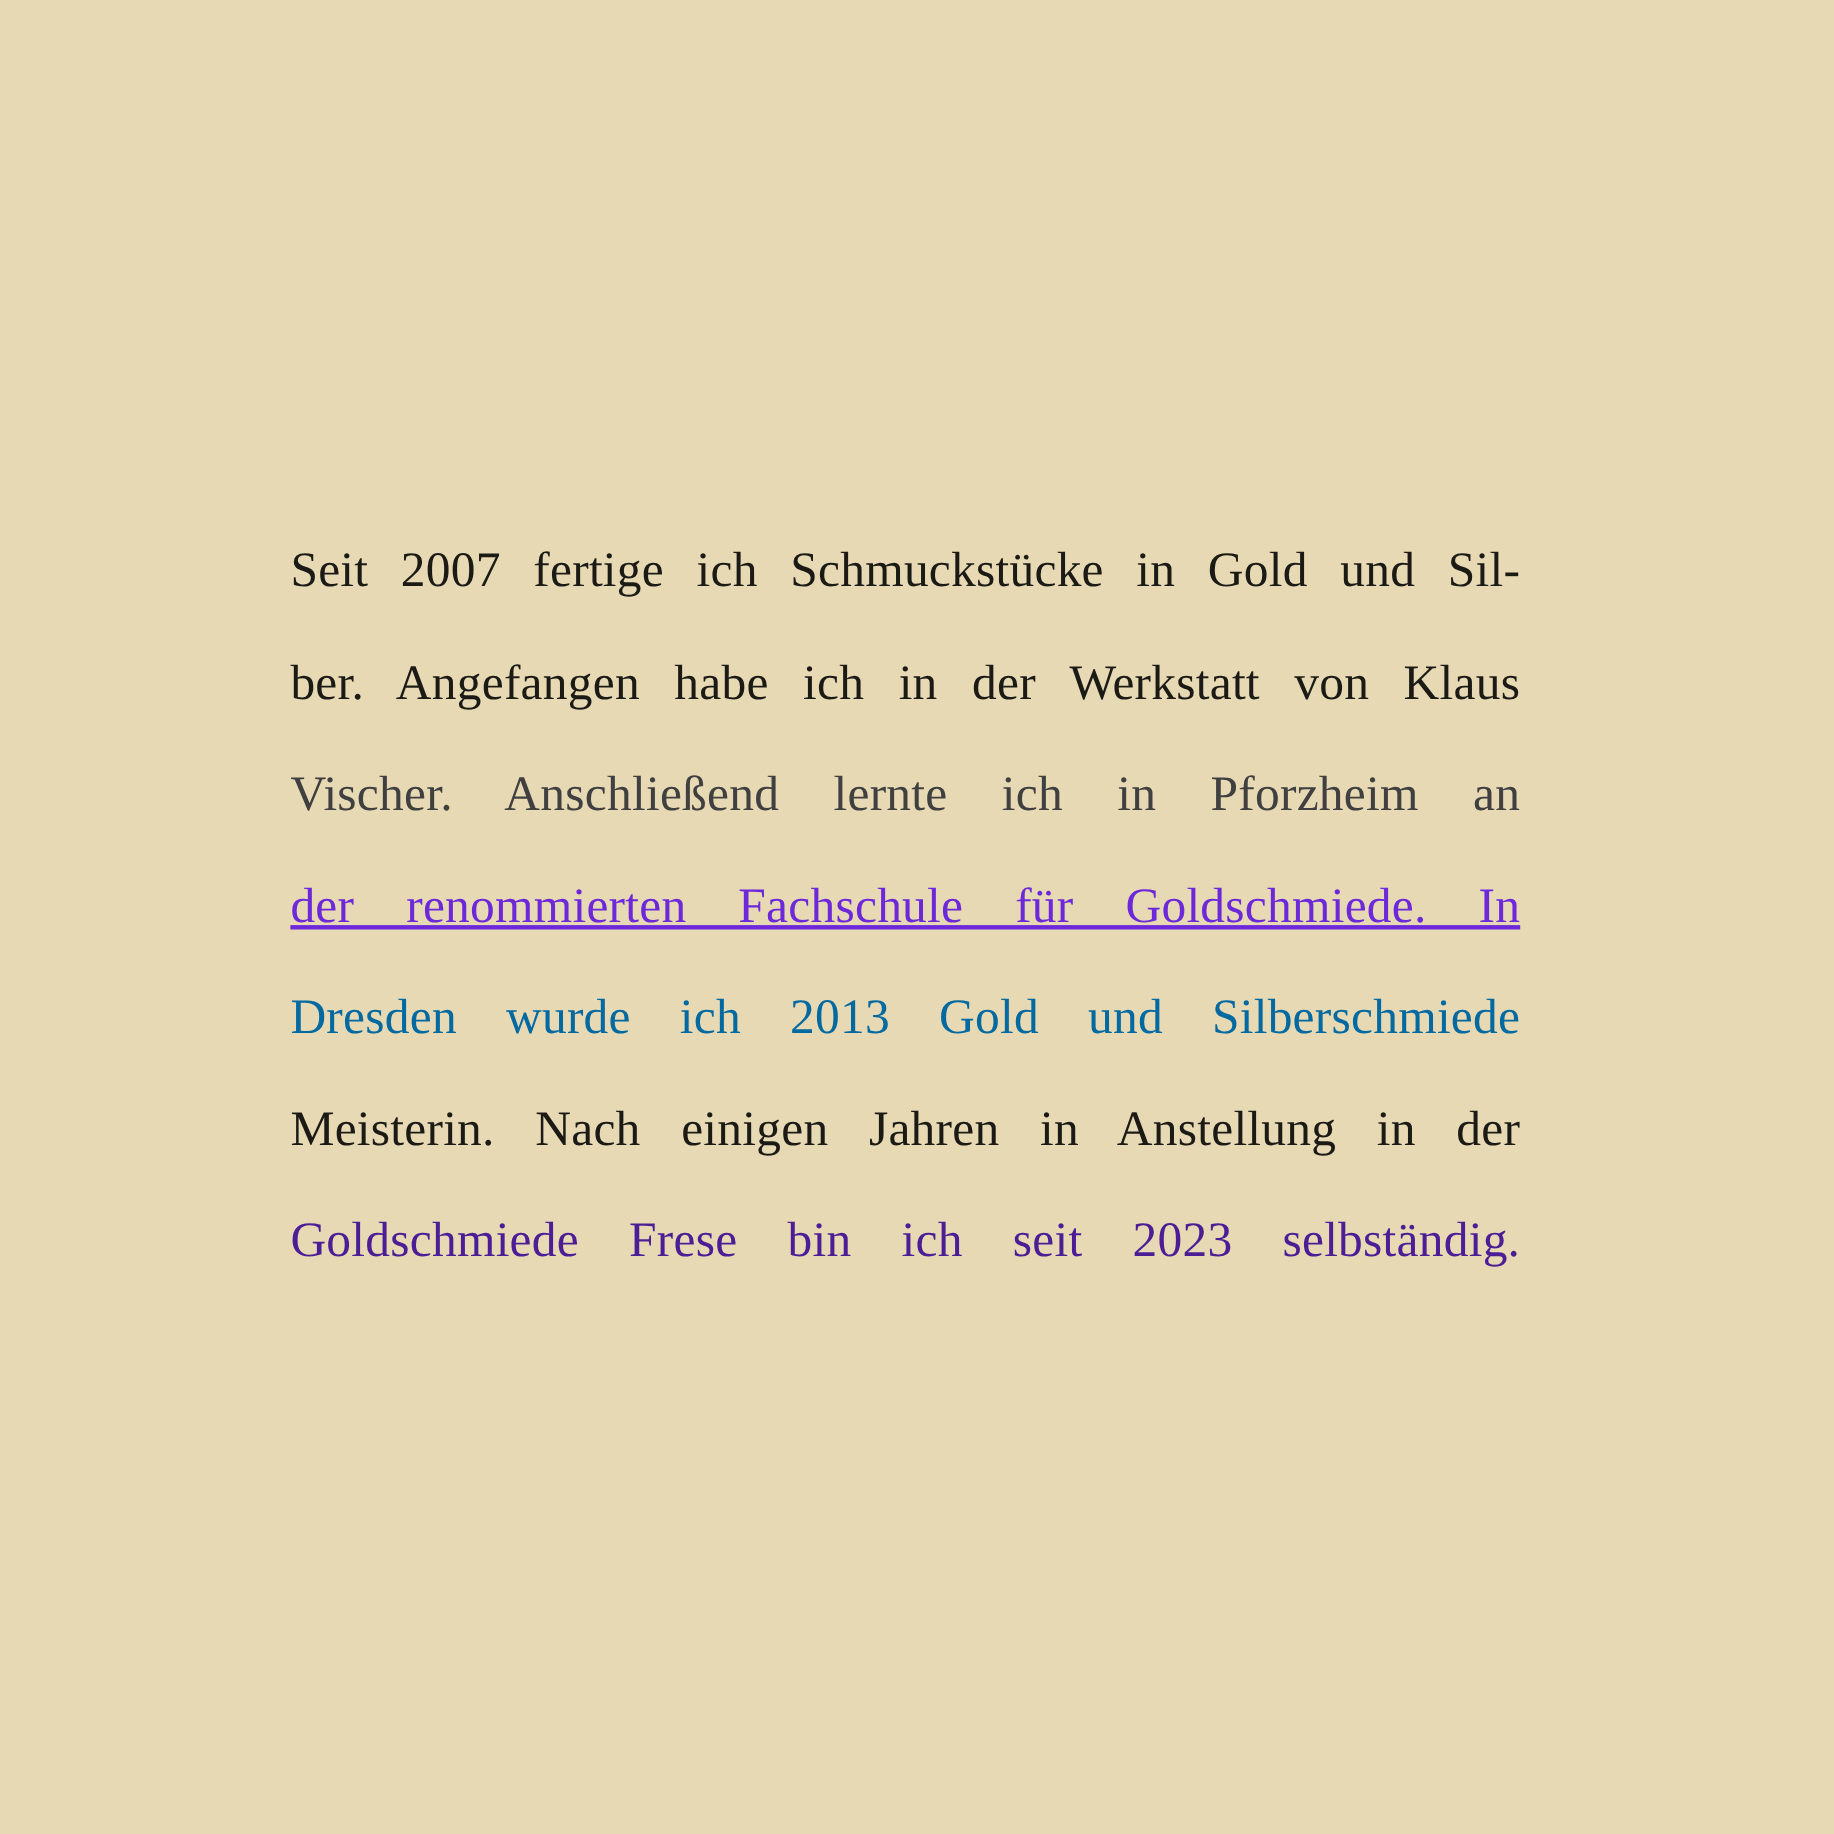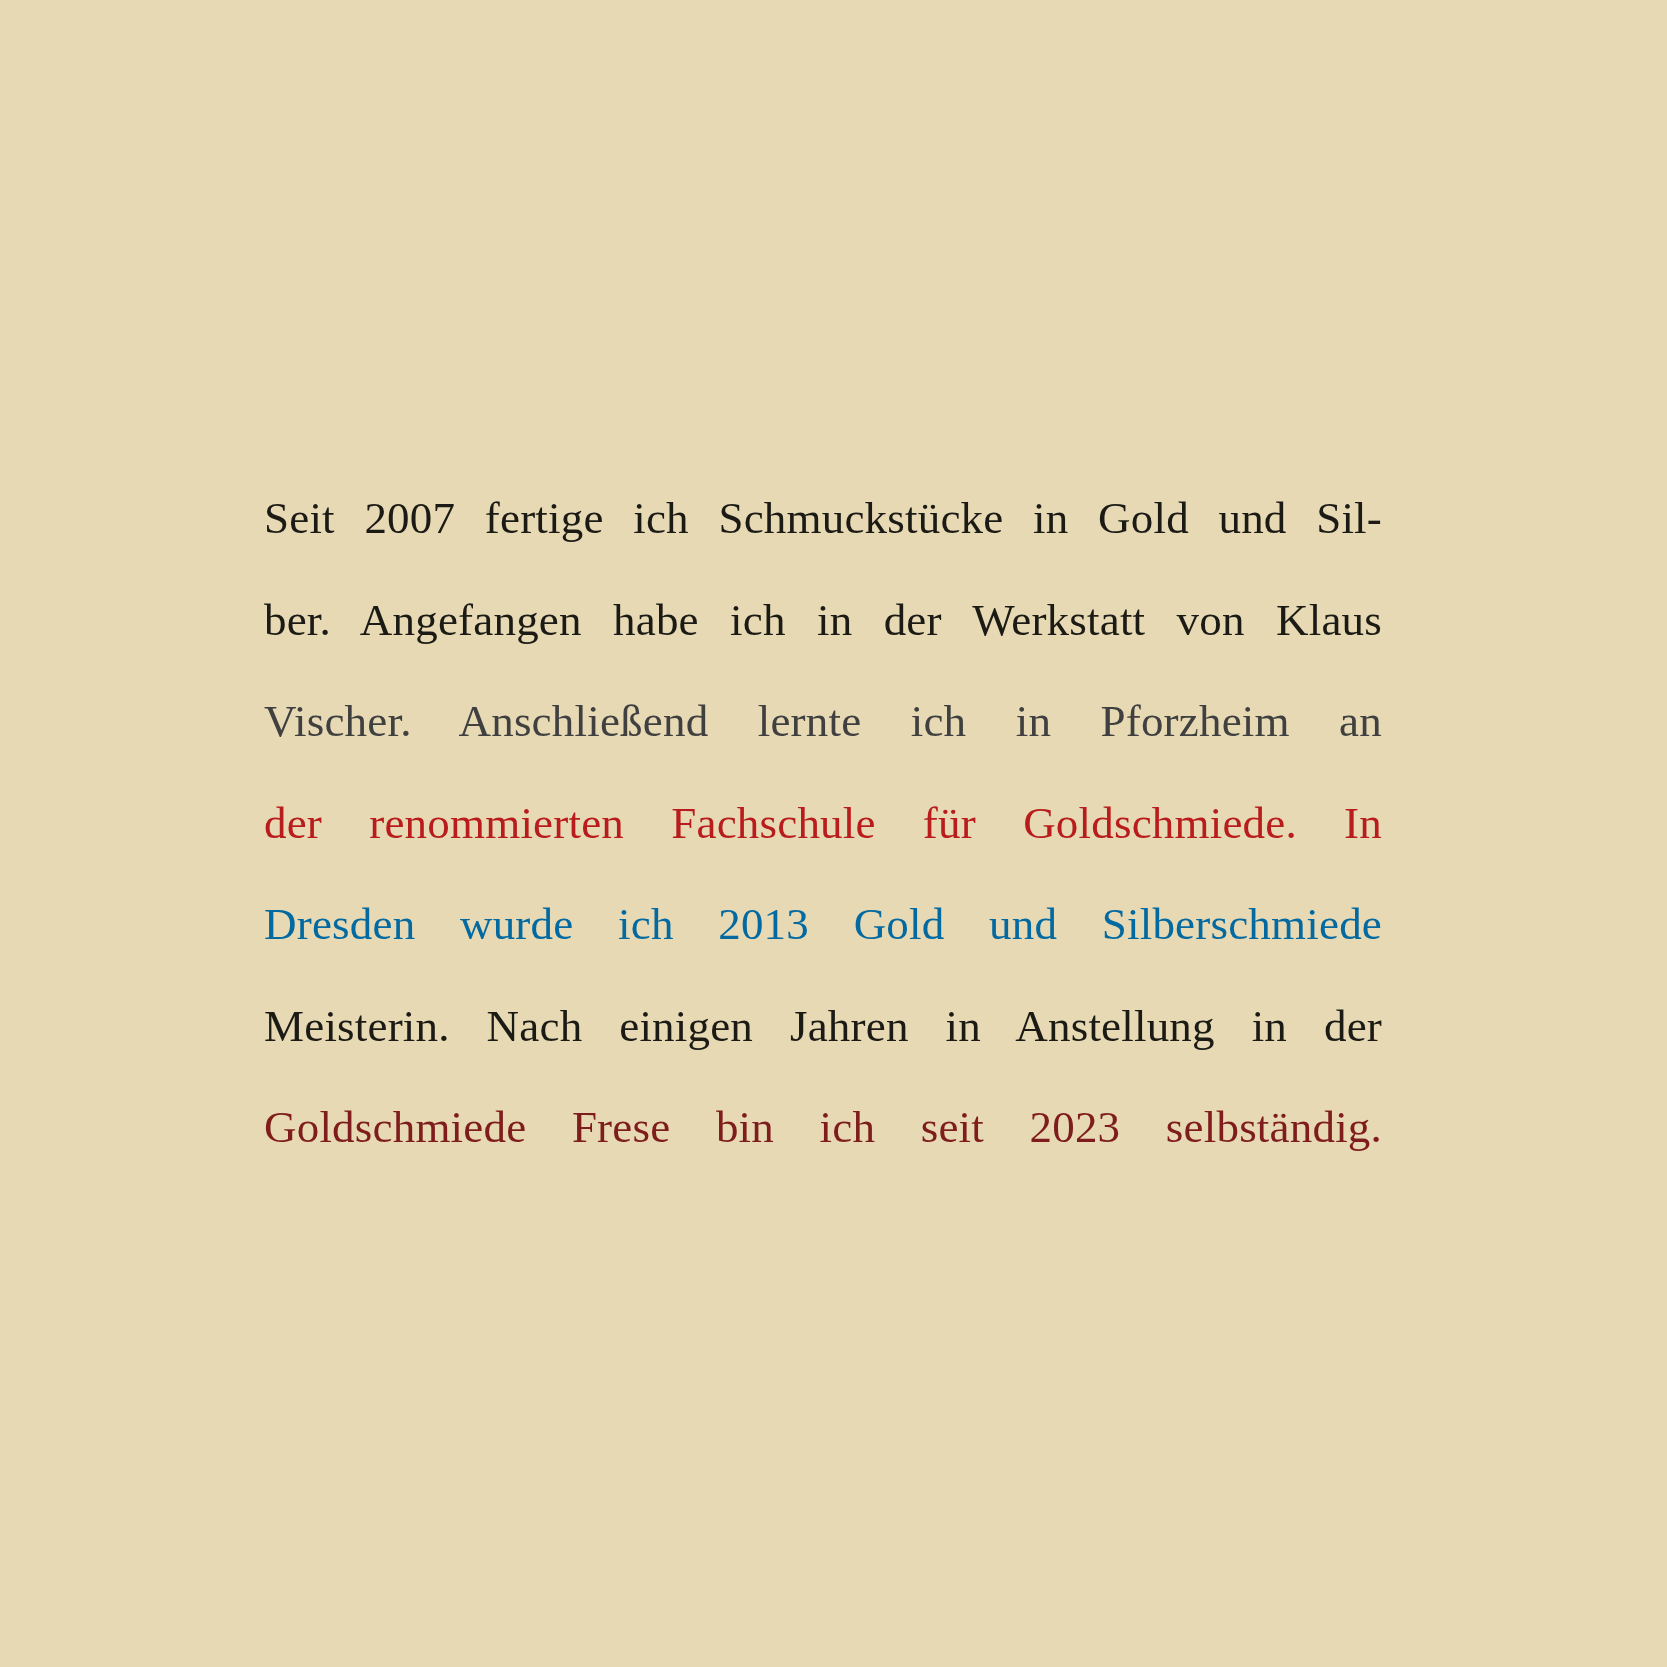--- a/index.html
+++ b/index.html
@@ -35,18 +35,18 @@
   }
 </style>
 </head>
 <body style="background: rgb(230, 217, 180);">
 
 <div class="canvas">
   <div class="text-block">
     <div class="line" style="color: rgb(27, 26, 21);">Seit 2007 fertige ich Schmuckstücke in Gold und Sil-</div>
     <div class="line" style="color: rgb(27, 26, 21);">ber. Angefangen habe ich in der Werkstatt von Klaus</div>
     <div class="line" style="color: #404040;">Vischer. Anschließend lernte ich in Pforzheim an</div>
-    <div class="line" style="color: #b91c1c;">der renommierten Fachschule für Goldschmiede. In</div>
+    <div class="line" style="color: #6d28d9; text-decoration: underline;">der renommierten Fachschule für Goldschmiede. In</div>
     <div class="line" style="color: #0369a1;">Dresden wurde ich 2013 Gold und Silberschmiede</div>
     <div class="line" style="color: rgb(27, 26, 21);">Meisterin. Nach einigen Jahren in Anstellung in der</div>
-    <div class="line" style="color: #7f1d1d;">Goldschmiede Frese bin ich seit 2023 selbständig.</div>
+    <div class="line" style="color: #4c1d95;">Goldschmiede Frese bin ich seit 2023 selbständig.</div>
   </div>
 </div>
 
 </body></html>

